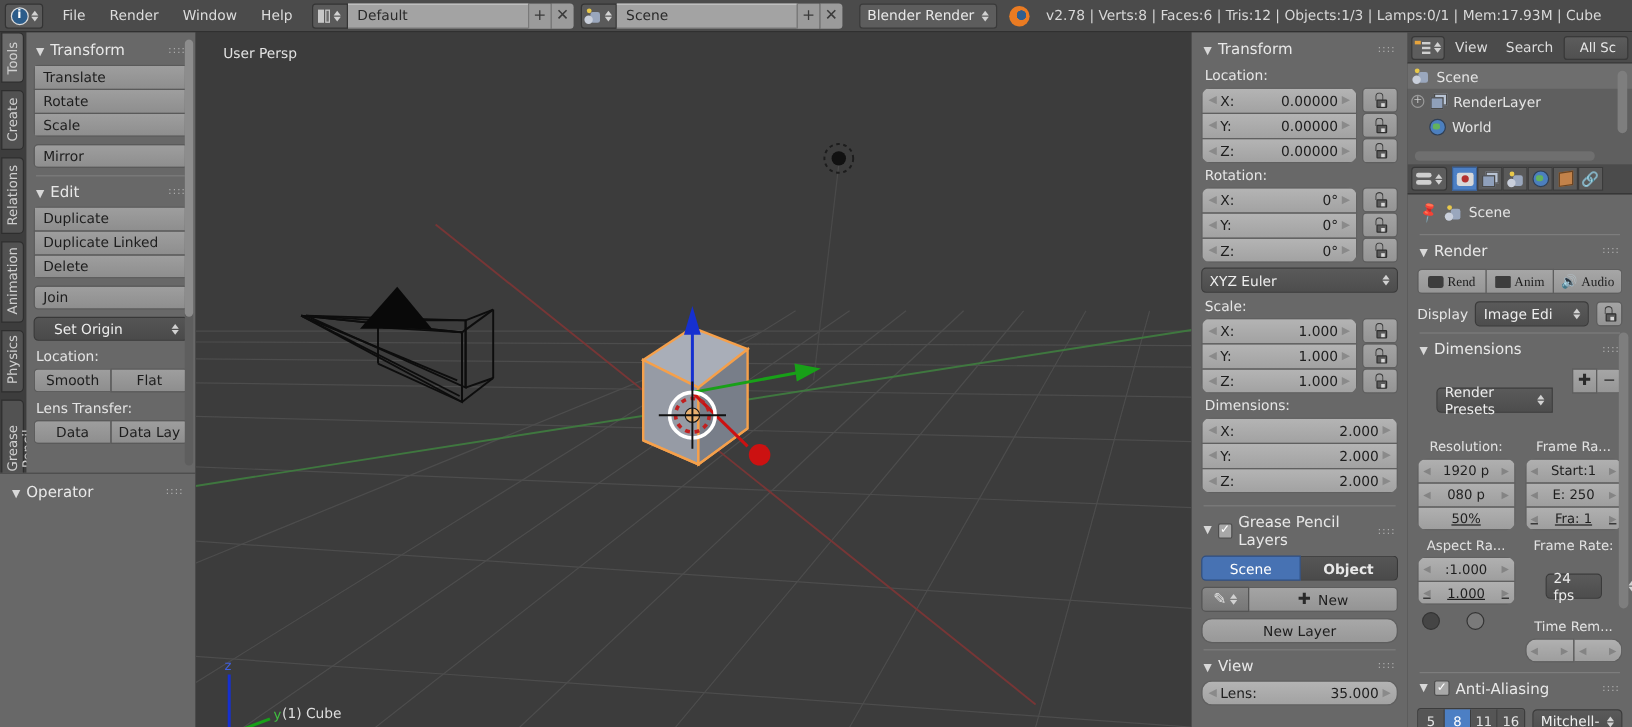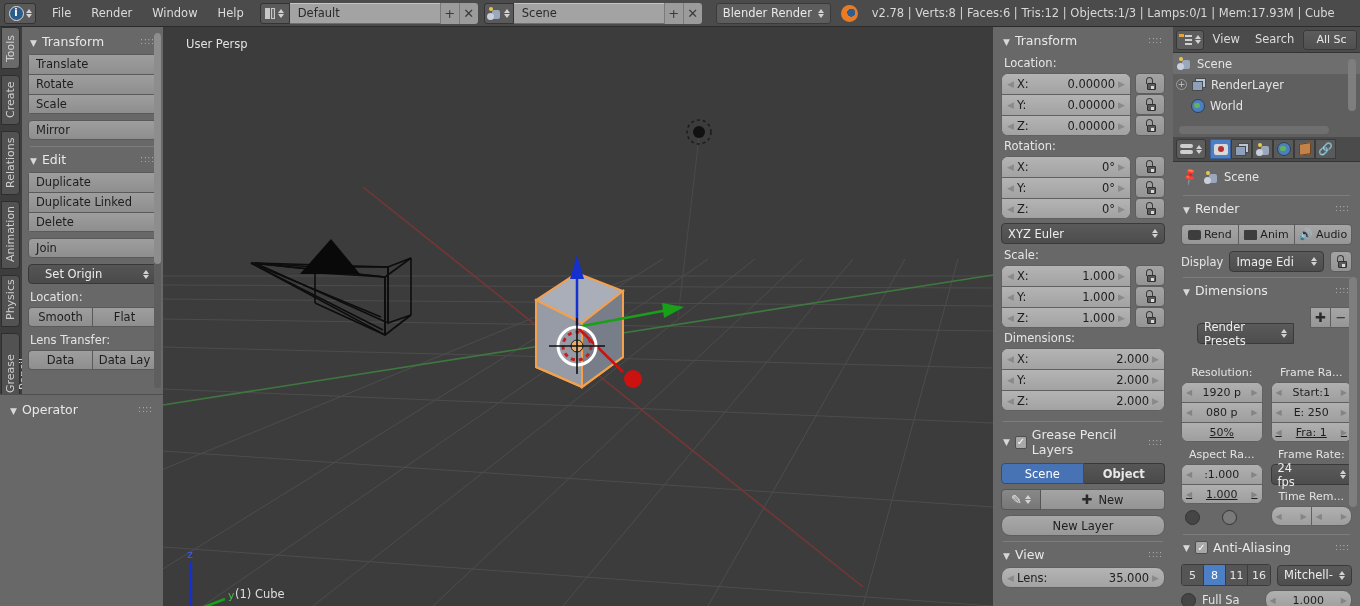--- a/index.html
+++ b/index.html
@@ -255,21 +255,21 @@
   }
   .props-hdr { height:25px; background:#4b4b4b; display:flex;align-items:center;gap:0px;padding:0 3px; border-bottom:1px solid #343434;}
   .ptab {
     width:21px;height:20px; background:#5a5a5a; border:1px solid #3b3b3b;
     display:flex;align-items:center;justify-content:center;
   }
   .ptab.active { background:#4c7fc4; border-color:#3a5f94; }
   .props-body { padding: 6px 8px; }
   .pin-row { display:flex;align-items:center;gap:6px; color:#e4e4e4;font-size:11.5px; padding:2px 0 6px 2px;}
   .pin-glyph { color:#d6d6d6; font-size:12px; transform: rotate(-35deg); display:inline-block;}
-  .btn3 { display:flex; margin:3px 0 6px 0; }
+  .btn3 { display:flex; margin:3px 0 6px 0;font-family:Liberation Serif, serif; }
   .btn3 div {
     flex:1; height:21px; background:linear-gradient(#a6a6a6,#969696); border:1px solid #5e5e5e;
     display:flex;align-items:center;justify-content:center;gap:3px; color:#1d1d1d;font-size:11px;
   }
   .btn3 div:first-child{border-radius:4px 0 0 4px;}
   .btn3 div:last-child{border-radius:0 4px 4px 0;border-left:none;}
   .btn3 div:nth-child(2){border-left:none;}
   .disp-row { display:flex;align-items:center;gap:6px;margin-bottom:4px;}
   .disp-row .lbl2 { color:#e4e4e4;font-size:11.5px;}
   .presets-row{ display:flex; gap:0; margin:4px 0 6px 0;}
@@ -950,21 +950,21 @@
                 <span class="ar">▶</span>
               </div>
           </div>
           <div style="display:flex;gap:22px;margin-top:6px;padding-left:4px;">
             <span class="radio"></span>
             <span class="radio light"></span>
           </div>
         </div>
         <div>
           <div class="clbl">Frame Rate:</div>
-          <div class="dropdown" style="margin:0;gap:44px;">
+          <div class="dropdown" style="margin:17px;gap:44px;">
             <span>24 fps</span>
             <span class="spin">
                 <i class="up"></i>
                 <i class="dn"></i>
               </span>
           </div>
           <div class="clbl" style="margin-top:5px;">Time Rem...</div>
           <div style="display:flex;">
             <div class="nsm" style="flex:1;border-radius:9px 0 0 9px;">
                 <span class="ar">◀</span>

